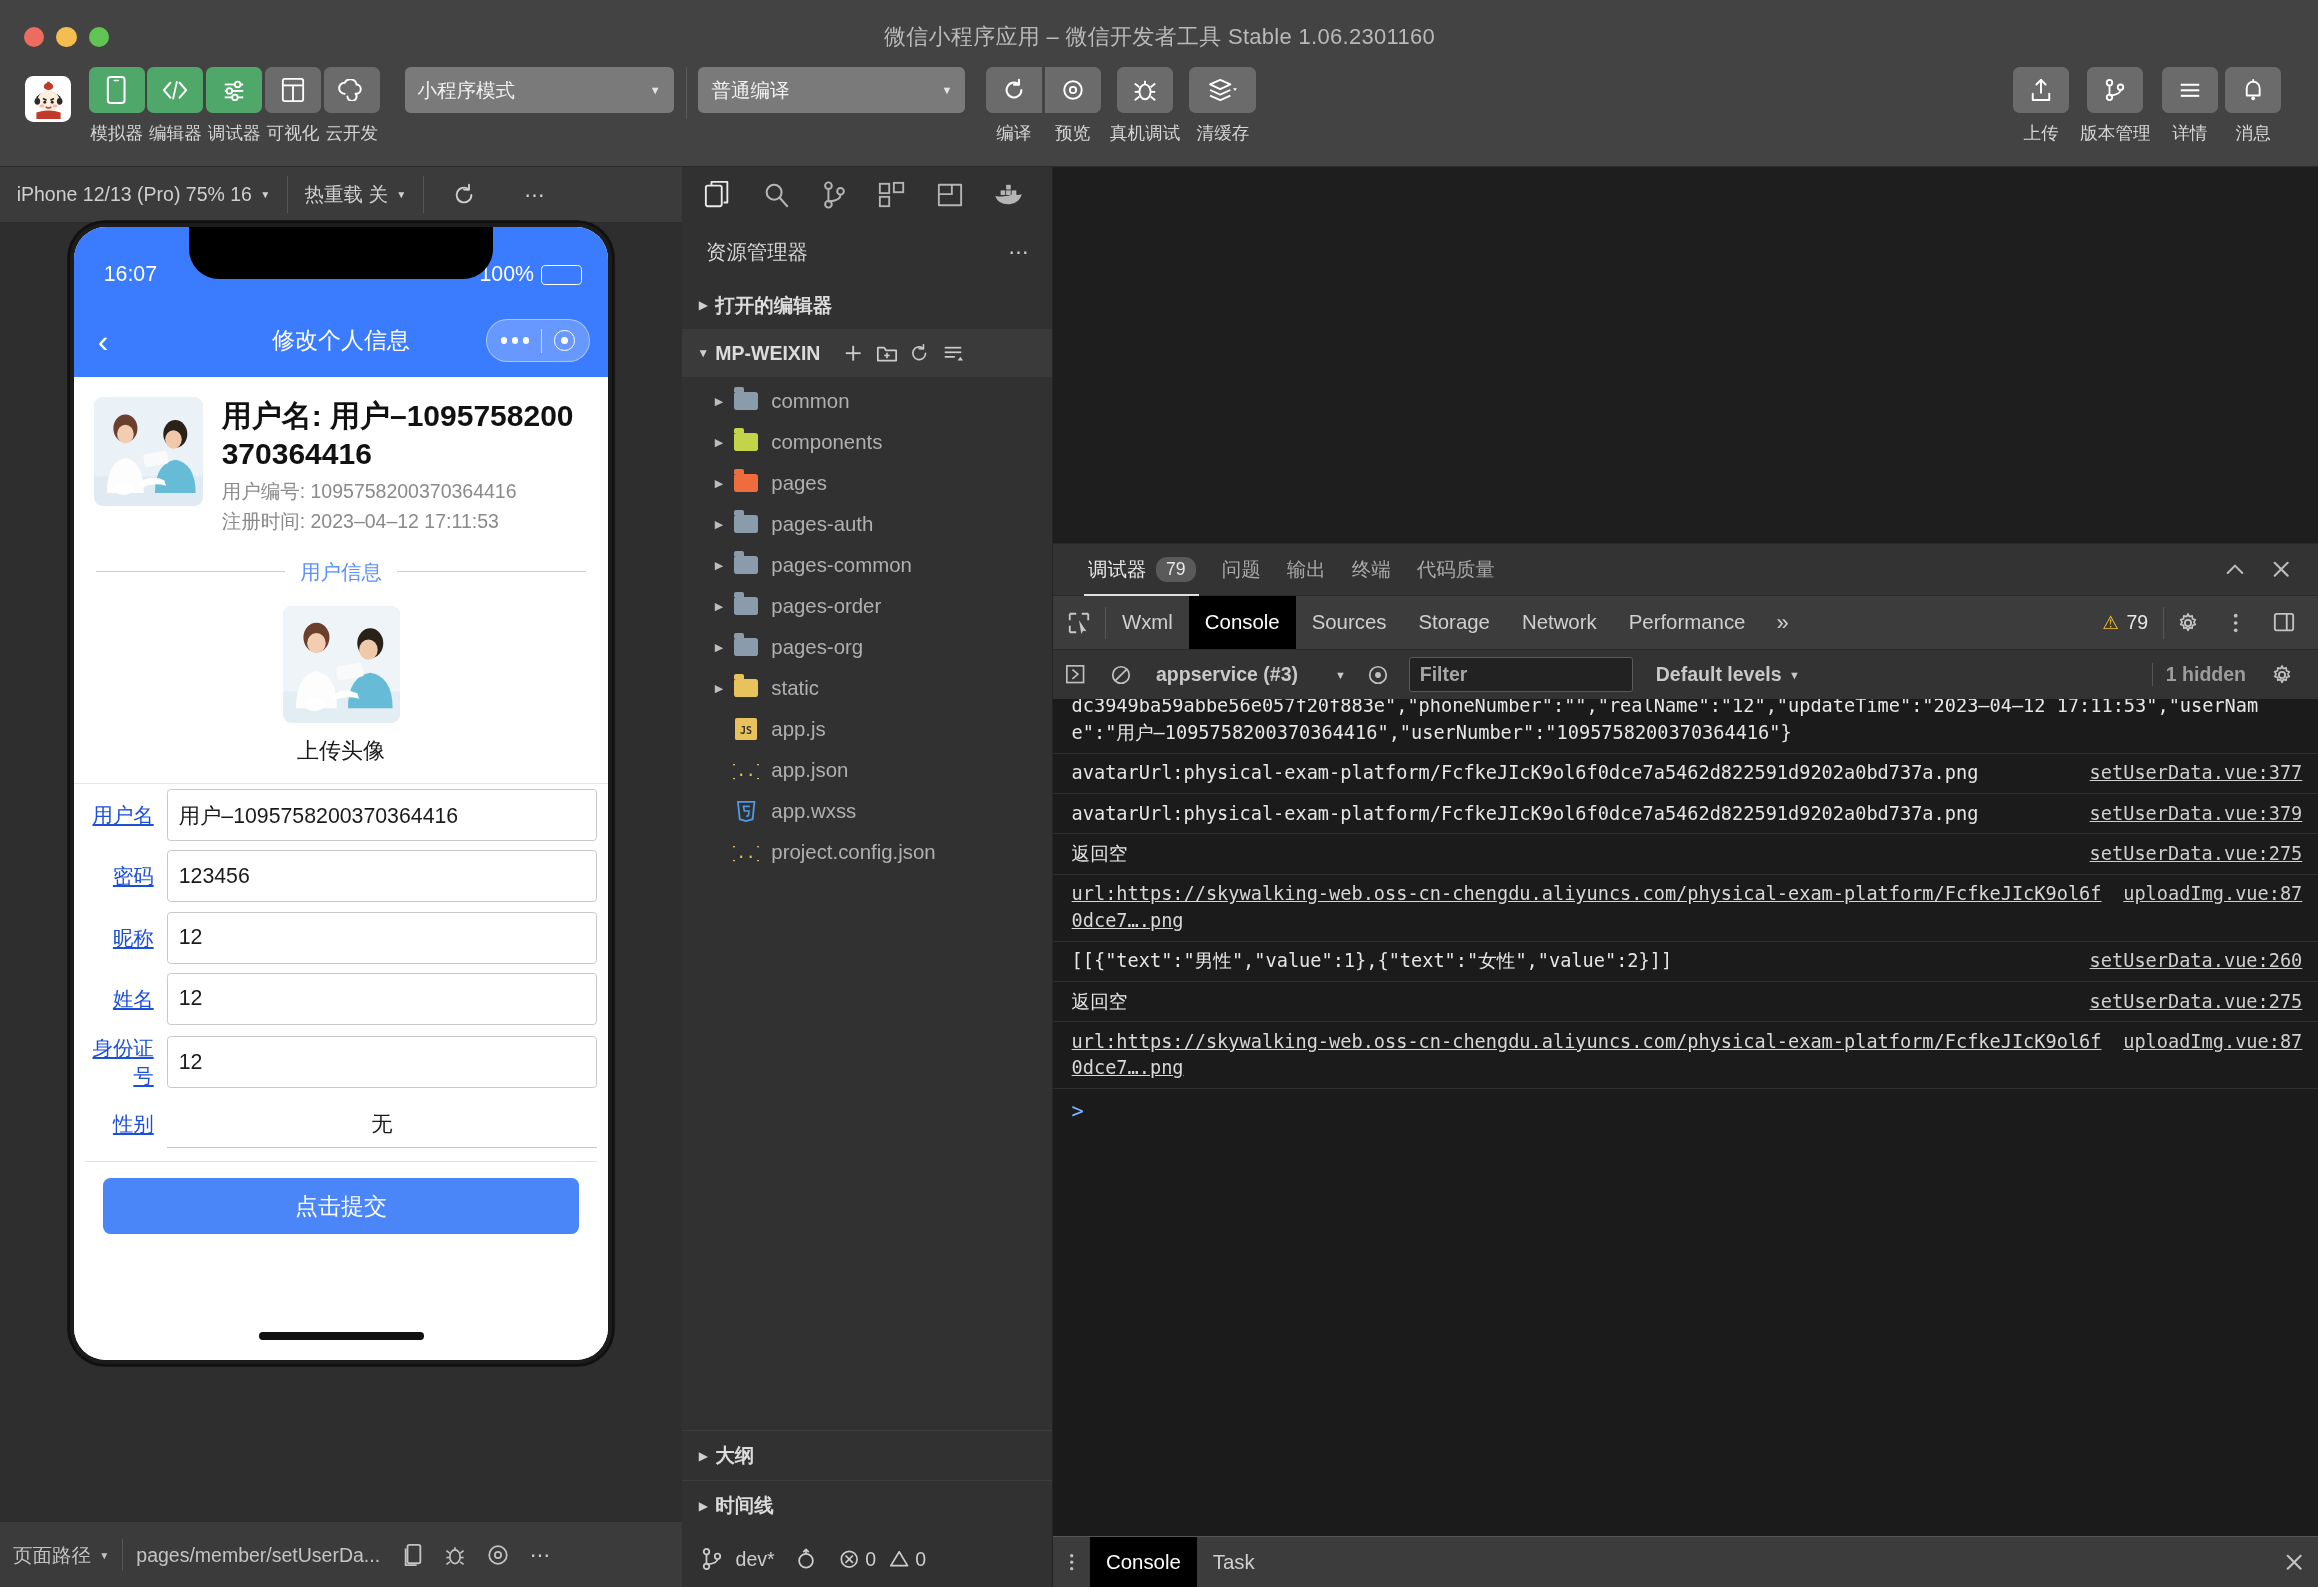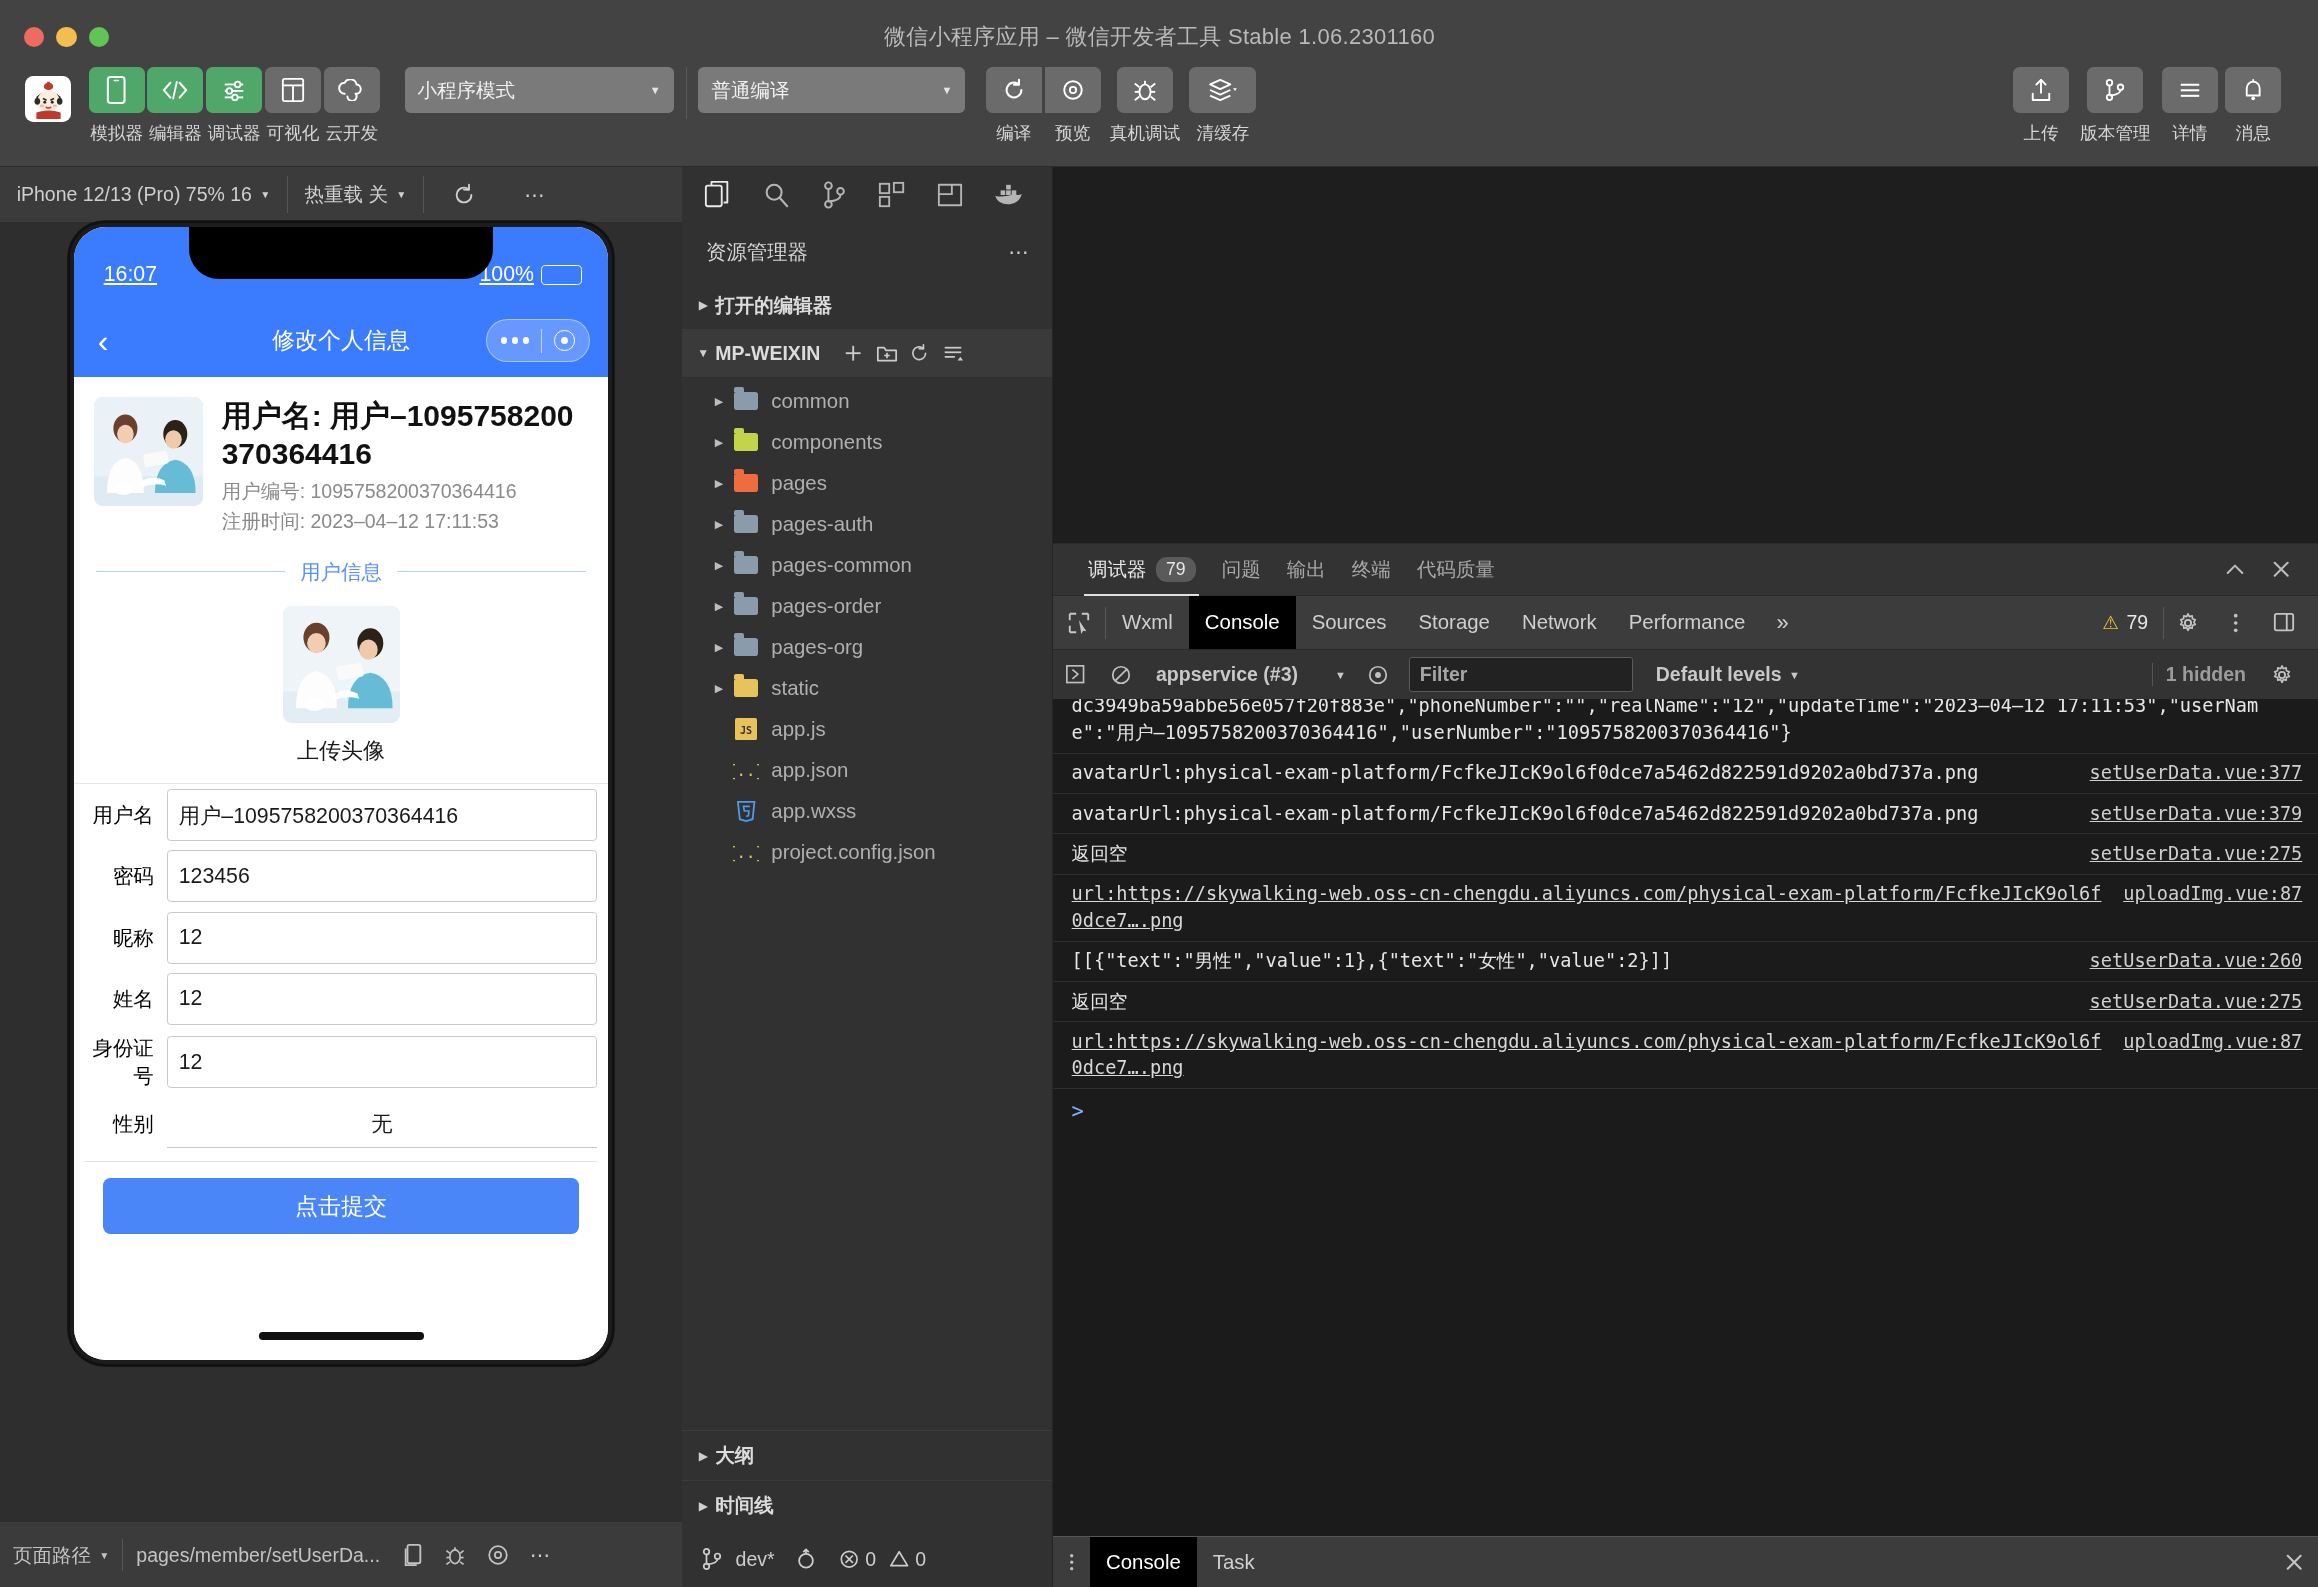--- a/index.html
+++ b/index.html
@@ -78,21 +78,21 @@
     position: absolute; left: 70px; top: 0px; width: 542px; height: 1141px;
     background: #1c1c1c; border-radius: 35px; padding: 3.7px;
     box-shadow: 0 0 0 2.8px #111;
   }
   .phone-screen {
     width: 100%; height: 100%; background: #fff; border-radius: 32px; overflow: hidden;
     display: flex; flex-direction: column;
   }
   .ph-status {
     height: 78px; background: #3b7cff; position: relative;
-    display: flex; align-items: center; color: #fff; font-size: 21.3px; text-decoration: underline;
+    display: flex; align-items: center; color: #fff; font-size: 21.3px;
   }
   .ph-time { margin-left: 30px; margin-top: 18.6px; font-weight: 500; }
   .ph-notch {
     position: absolute; left: 50%; transform: translateX(-50%); top: -3.7px;
     width: 304px; height: 56px; background: #000; border-radius: 0 0 30px 30px;
   }
   .ph-batt { margin-left: auto; margin-right: 26px; margin-top: 18.6px; display: flex; align-items: center; gap: 7.4px; }
   .batt-box { width: 41px; height: 20.4px; border: 1.9px solid #fff; border-radius: 4.6px; padding: 1.9px; }
   .batt-fill { width: 100%; height: 100%; background: #fff; border-radius: 1.9px; }
   .ph-nav {
@@ -125,21 +125,21 @@
   .divider-label { display: flex; align-items: center; gap: 15px; padding: 5.6px 22px 9.3px; }
   .divider-label .ln { flex: 1; height: 0.9px; background: #b9cffb; }
   .divider-label .tx { color: #5b8ff9; font-size: 20.4px; }
 
   .avatar-block { padding: 11px 0 9.3px; text-align: center; border-bottom: 0.9px solid #e6e6e6; }
   .avatar-big { width: 117px; height: 117px; border-radius: 9.3px; margin: 0 auto; overflow:hidden; background:#cfe3ef; }
   .avatar-cap { font-size: 22px; color: #1a1a1a; margin-top: 13px; margin-bottom: 7.4px; }
 
   .form { padding: 5.6px 11px 0 11px; }
   .frow { display: flex; align-items: center; margin-bottom: 9.3px; }
-  .flabel { width: 82px; text-align: right; font-size: 20.4px; color: #000000; padding-right: 13px; flex: none; }
+  .flabel { width: 82px; text-align: right; font-size: 20.4px; color: #1d4ed8; padding-right: 13px; flex: none; text-decoration: underline; }
   .finput {
     flex: 1; height: 52px; border: 0.9px solid #c8c8c8; border-radius: 3.7px;
     background: #fff; display: flex; align-items: center; padding: 0 11px;
     font-size: 21.3px; color: #1a1a1a;
   }
   .frow.picker .fpick {
     flex: 1; height: 48px; border-bottom: 0.9px solid #c8c8c8;
     display: flex; align-items: center; justify-content: center;
     font-size: 21.3px; color: #1a1a1a;
   }

